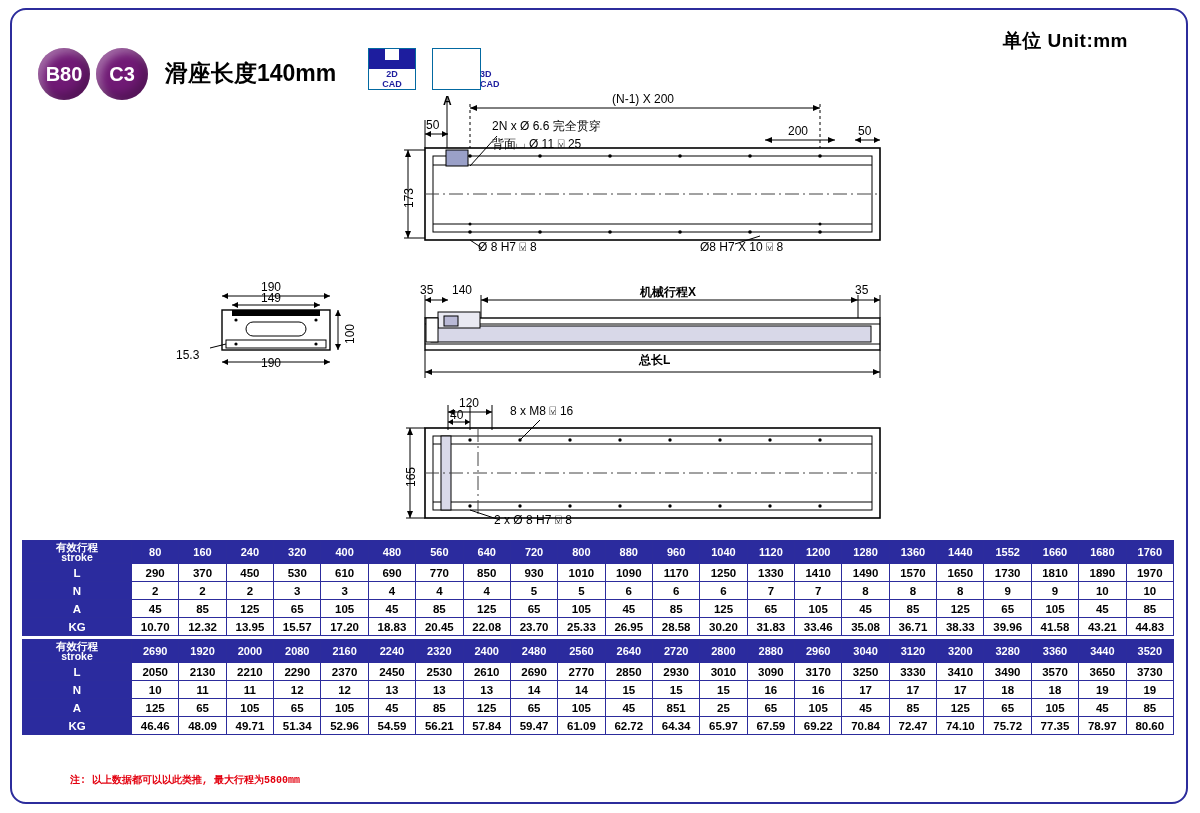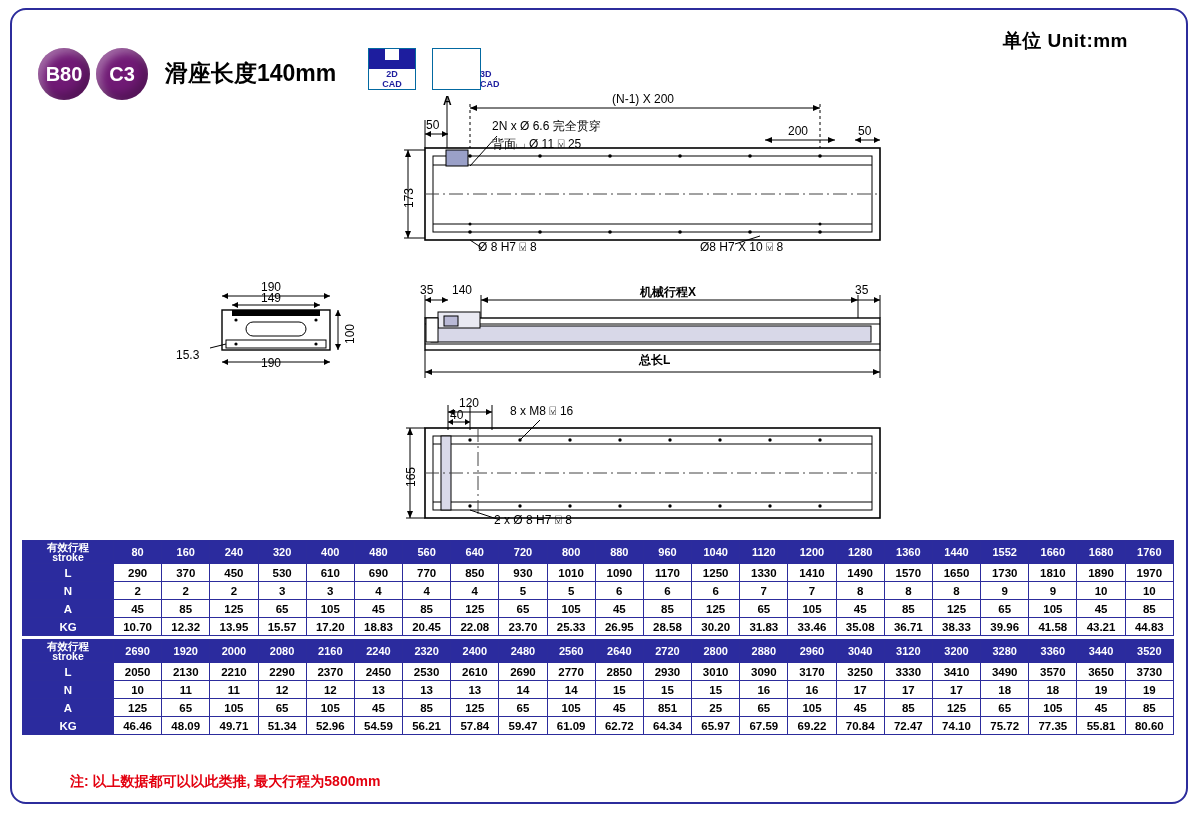--- a/index.html
+++ b/index.html
@@ -93,26 +93,26 @@
     color:#000;
     font-weight:bold;
   }
   table.spec td.hdr{
     background:#2b2b9e;color:#fff;font-weight:bold;font-size:11px;
   }
   table.spec td.rowhdr{
     background:#2b2b9e;color:#fff;font-weight:bold;width:74px;
   }
   table.spec td.rowhdr.stroke{
-    line-height:10px;font-size:10.5px;padding:1px 8px;
+    line-height:10px;font-size:10.5px;padding:1px 17px;
   }
   .tbl-gap{height:3px;}
   .footnote{
     position:absolute;left:70px;top:773px;
-    color:#e3000f;font-size:14px;font-weight:bold;
+    color:#e3000f;font-size:10px;font-weight:bold;font-family:Liberation Mono, monospace;
   }
   svg{display:block;}
 </style>
 </head>
 <body>
 
 <div class="page">
   <div class="outer-frame"></div>
 
   <div class="unit-label">单位 Unit:mm</div>
@@ -593,21 +593,21 @@
           <td>62.72</td>
           <td>64.34</td>
           <td>65.97</td>
           <td>67.59</td>
           <td>69.22</td>
           <td>70.84</td>
           <td>72.47</td>
           <td>74.10</td>
           <td>75.72</td>
           <td>77.35</td>
-          <td>55.81</td>
+          <td>78.97</td>
           <td>80.60</td>
         </tr>
       </tbody>
     </table>
   </div>
 
   <div class="footnote">注: 以上数据都可以以此类推, 最大行程为5800mm</div>
 </div>
 
 </body></html>

